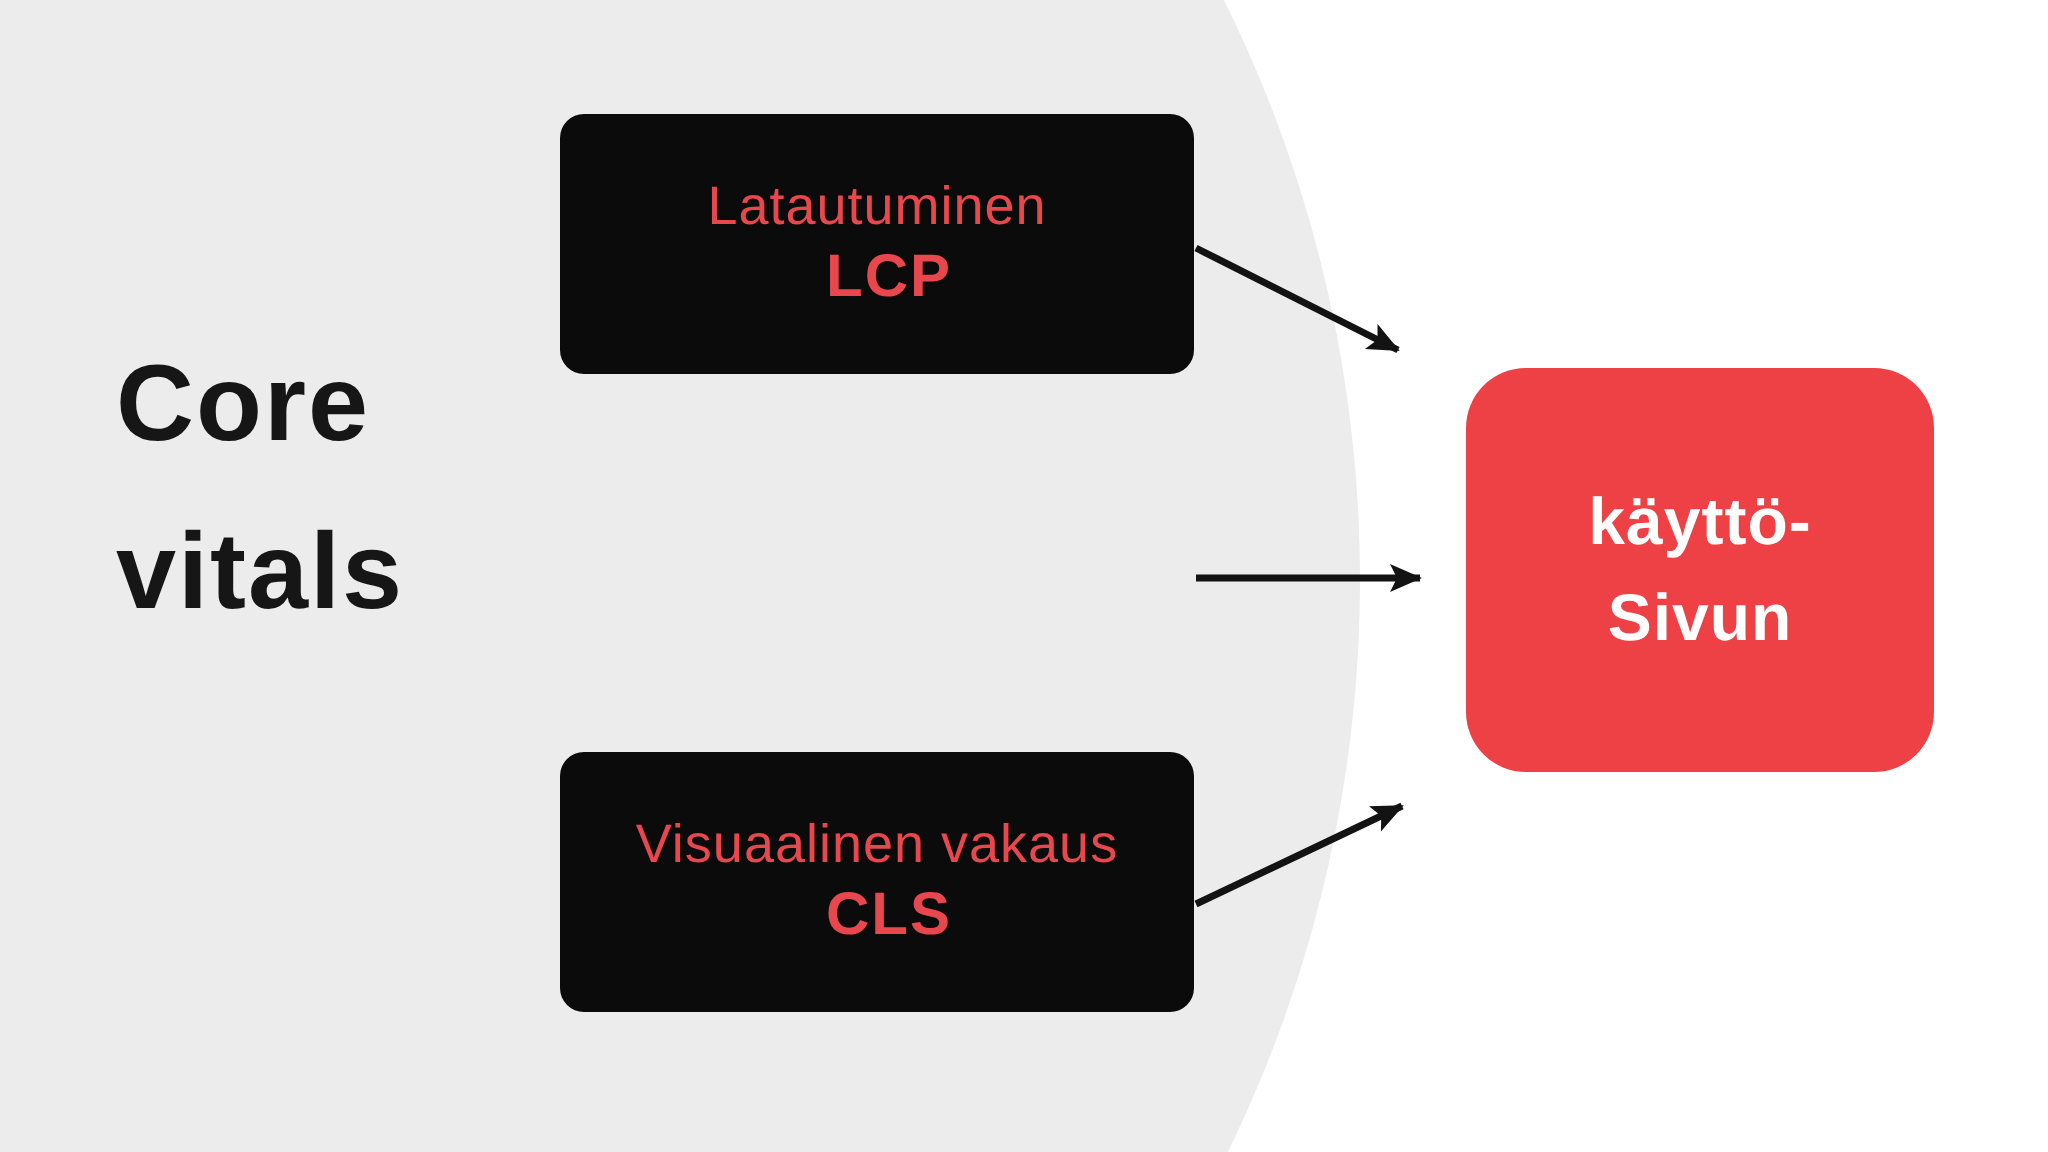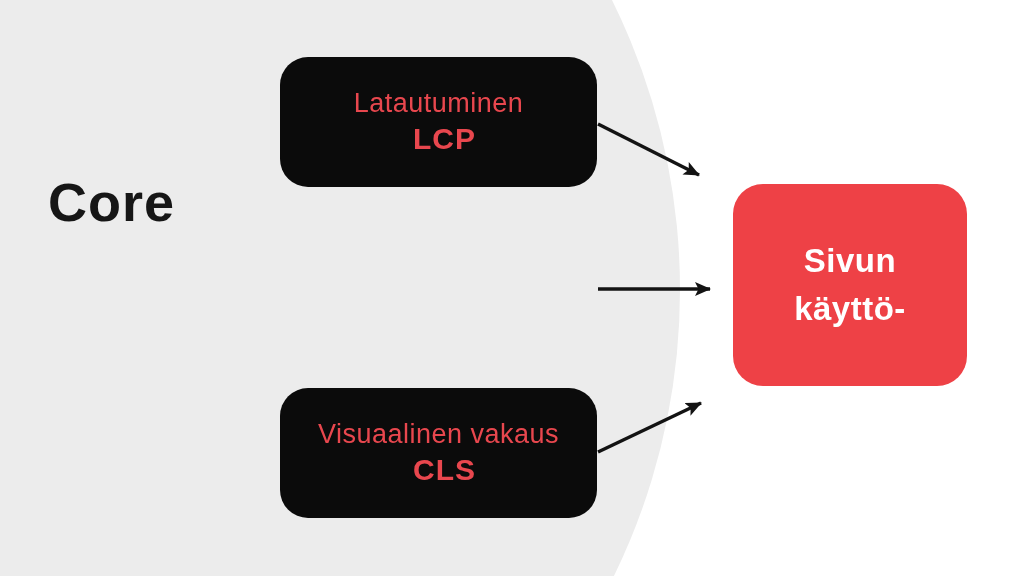--- a/index.html
+++ b/index.html
@@ -15,33 +15,33 @@
   html,body{width:1024px;height:576px;overflow:hidden;}
   body{font-family:"Liberation Sans","DejaVu Sans",sans-serif;}
   .stage{position:relative;width:1024px;height:576px;background:var(--background);overflow:hidden;}
 
   .bg-circle{
     position:absolute;left:-624px;top:-362px;width:1304px;height:1304px;
     border-radius:50%;background:var(--circle-gray);
   }
 
   .title{
-    position:absolute;left:48px;top:160px;width:220px;
+    position:absolute;left:58px;top:160px;width:220px;
     font-size:54px;font-weight:800;color:#161616;line-height:84px;letter-spacing:1px;
   }
   .title span{display:block;}
 
   .node{
     position:absolute;left:280px;width:317px;height:130px;
-    background:var(--node-black);border-radius:28px;
+    background:var(--node-black);border-radius:12px;
     display:flex;flex-direction:column;align-items:center;justify-content:center;gap:3px;
   }
   .node-1{top:57px;}
   .node-2{top:222px;}
-  .node-3{top:388px;}
+  .node-3{top:376px;}
   .node-label{color:var(--red-text);font-size:27px;font-weight:400;letter-spacing:0.5px;}
   .node-acronym{color:var(--red-text);font-size:30px;font-weight:800;letter-spacing:1px;margin-left:12px;}
 
   .target{
     position:absolute;left:733px;top:184px;width:234px;height:202px;
     background:var(--accent-red);border-radius:30px;
     display:flex;flex-direction:column;align-items:center;justify-content:center;
     color:var(--target-text);font-size:33px;font-weight:800;line-height:48px;letter-spacing:0.5px;
   }
   .target span{display:block;text-align:center;}
@@ -51,36 +51,37 @@
 </style>
 </head>
 <body>
 
 <div class="stage">
 
   <div class="bg-circle"></div>
 
   <h1 class="title">
     <span>Core</span>
+    <span>vitals</span>
   </h1>
 
   <div class="node node-1">
     <span class="node-label">Latautuminen</span>
     <span class="node-acronym">LCP</span>
   </div>
 
 
   <div class="node node-3">
     <span class="node-label">Visuaalinen vakaus</span>
     <span class="node-acronym">CLS</span>
   </div>
 
   <div class="target">
+    <span>käyttö-</span>
     <span>Sivun</span>
-    <span>käyttö-</span>
   </div>
 
   <svg class="arrows" viewBox="0 0 1024 576" xmlns="http://www.w3.org/2000/svg">
     <defs>
       <marker id="ah" markerUnits="userSpaceOnUse" markerWidth="18" markerHeight="16" refX="15" refY="7" orient="auto">
         <path d="M0,0 L16,7 L0,14 L3.5,7 Z" fill="var(--arrow-black)"></path>
       </marker>
     </defs>
     <line class="arrow-line" x1="598" y1="124" x2="699" y2="175" marker-end="url(#ah)"></line>
     <line class="arrow-line" x1="598" y1="289" x2="710" y2="289" marker-end="url(#ah)"></line>

